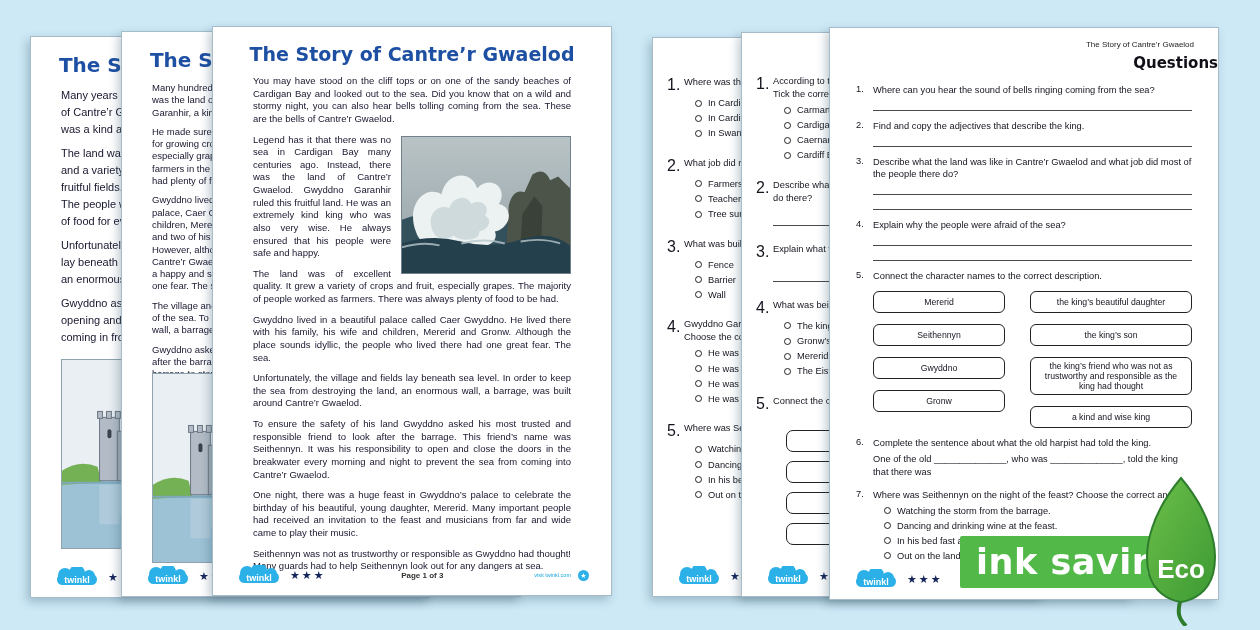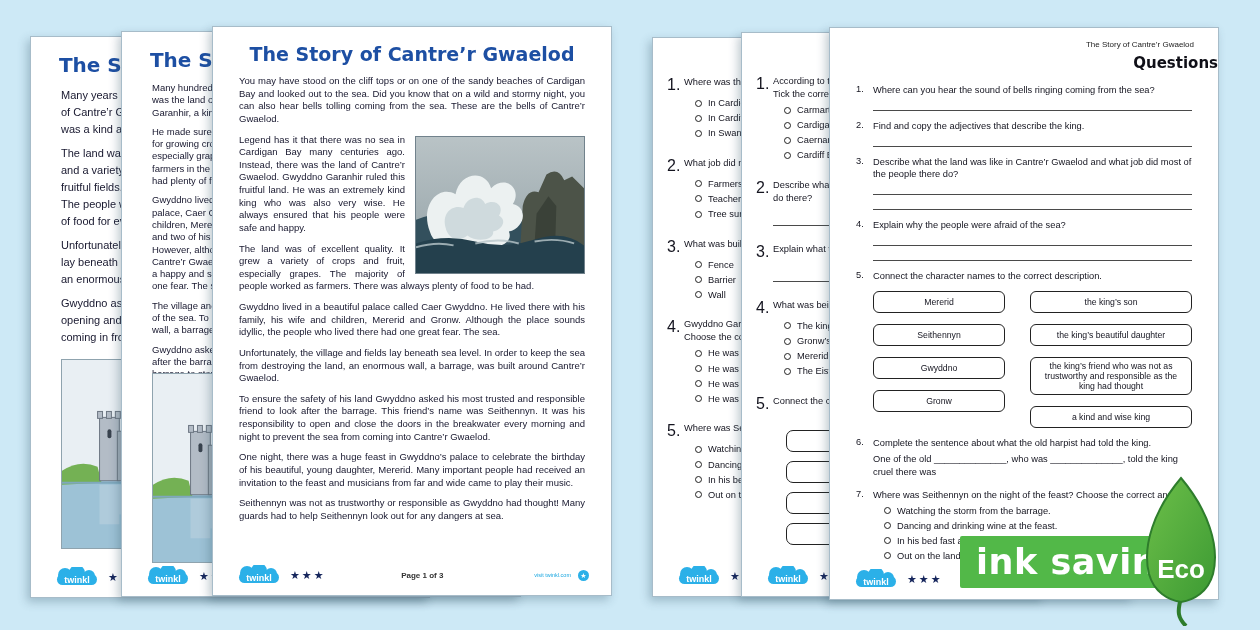--- a/index.html
+++ b/index.html
@@ -16,21 +16,21 @@
   .p-s3{left:212px;top:26px;width:400px;height:570px;z-index:3;}
   
   .p-q1{left:652px;top:37px;width:392px;height:560px;z-index:1;}
   .p-q2{left:741px;top:32px;width:392px;height:565px;z-index:2;}
   .p-q3{left:829px;top:27px;width:390px;height:573px;z-index:3;}
 
   .story-title{color:#1d4fa3;font-family:"DejaVu Sans",sans-serif;font-weight:bold;
                font-size:19px;text-align:center;white-space:nowrap;margin:16px 0 10px 0;}
   .p-s1 .story-title,.p-s2 .story-title{font-size:20px;}
 
-  .story-body{padding:0 26px;font-size:9.5px;line-height:1.33;color:#17172e;text-align:justify;}
+  .story-body{padding:0 40px;font-size:9.5px;line-height:1.33;color:#17172e;text-align:justify;}
   .story-body p{margin-bottom:8px;}
   .storm{float:right;width:170px;height:138px;margin:2px 0 6px 10px;border:1px solid #71828c;}
   .storm svg{display:block;width:100%;height:100%;}
 
   .backlines{padding:0 0 0 30px;color:#17172e;}
   .p-s1 .bline{font-size:11px;line-height:17px;white-space:nowrap;}
   .p-s2 .bline{font-size:9.5px;line-height:12.3px;white-space:nowrap;}
   .bline:empty{height:7px;}
   .castle{position:absolute;left:30px;width:170px;height:190px;border:1px solid #8fa3ae;}
   .p-s1 .castle{top:322px;}
@@ -590,34 +590,34 @@
         <span class="qtext">Connect the character names to the correct description.</span>
       </div>
       <div class="match">
         <div class="mcol mleft">
           <div class="mbox">Mererid</div>
             <div class="mbox">Seithennyn</div>
             <div class="mbox">Gwyddno</div>
             <div class="mbox">Gronw</div>
         </div>
         <div class="mcol mright">
-          <div class="mbox">the king’s son</div>
-            <div class="mbox">the king’s beautiful daughter</div>
+          <div class="mbox">the king’s beautiful daughter</div>
+            <div class="mbox">the king’s son</div>
             <div class="mbox">the king’s friend who was not as trustworthy and responsible as the king had thought</div>
             <div class="mbox">a kind and wise king</div>
         </div>
       </div>
     </div>
 
     <div class="fq">
       <div class="fq-row">
         <span class="qnum">6.</span>
         <span class="qtext">Complete the sentence about what the old harpist had told the king.</span>
       </div>
-      <div class="fillline">One of the old ______________, who was ______________, told the king cruel there was</div>
+      <div class="fillline">One of the old ______________, who was ______________, told the king that there was</div>
     </div>
 
     <div class="fq">
       <div class="fq-row">
         <span class="qnum">7.</span>
         <span class="qtext">Where was Seithennyn on the night of the feast? Choose the correct answer.</span>
       </div>
       <div class="opts">
         <div class="opt">
             <span class="radio"></span>

